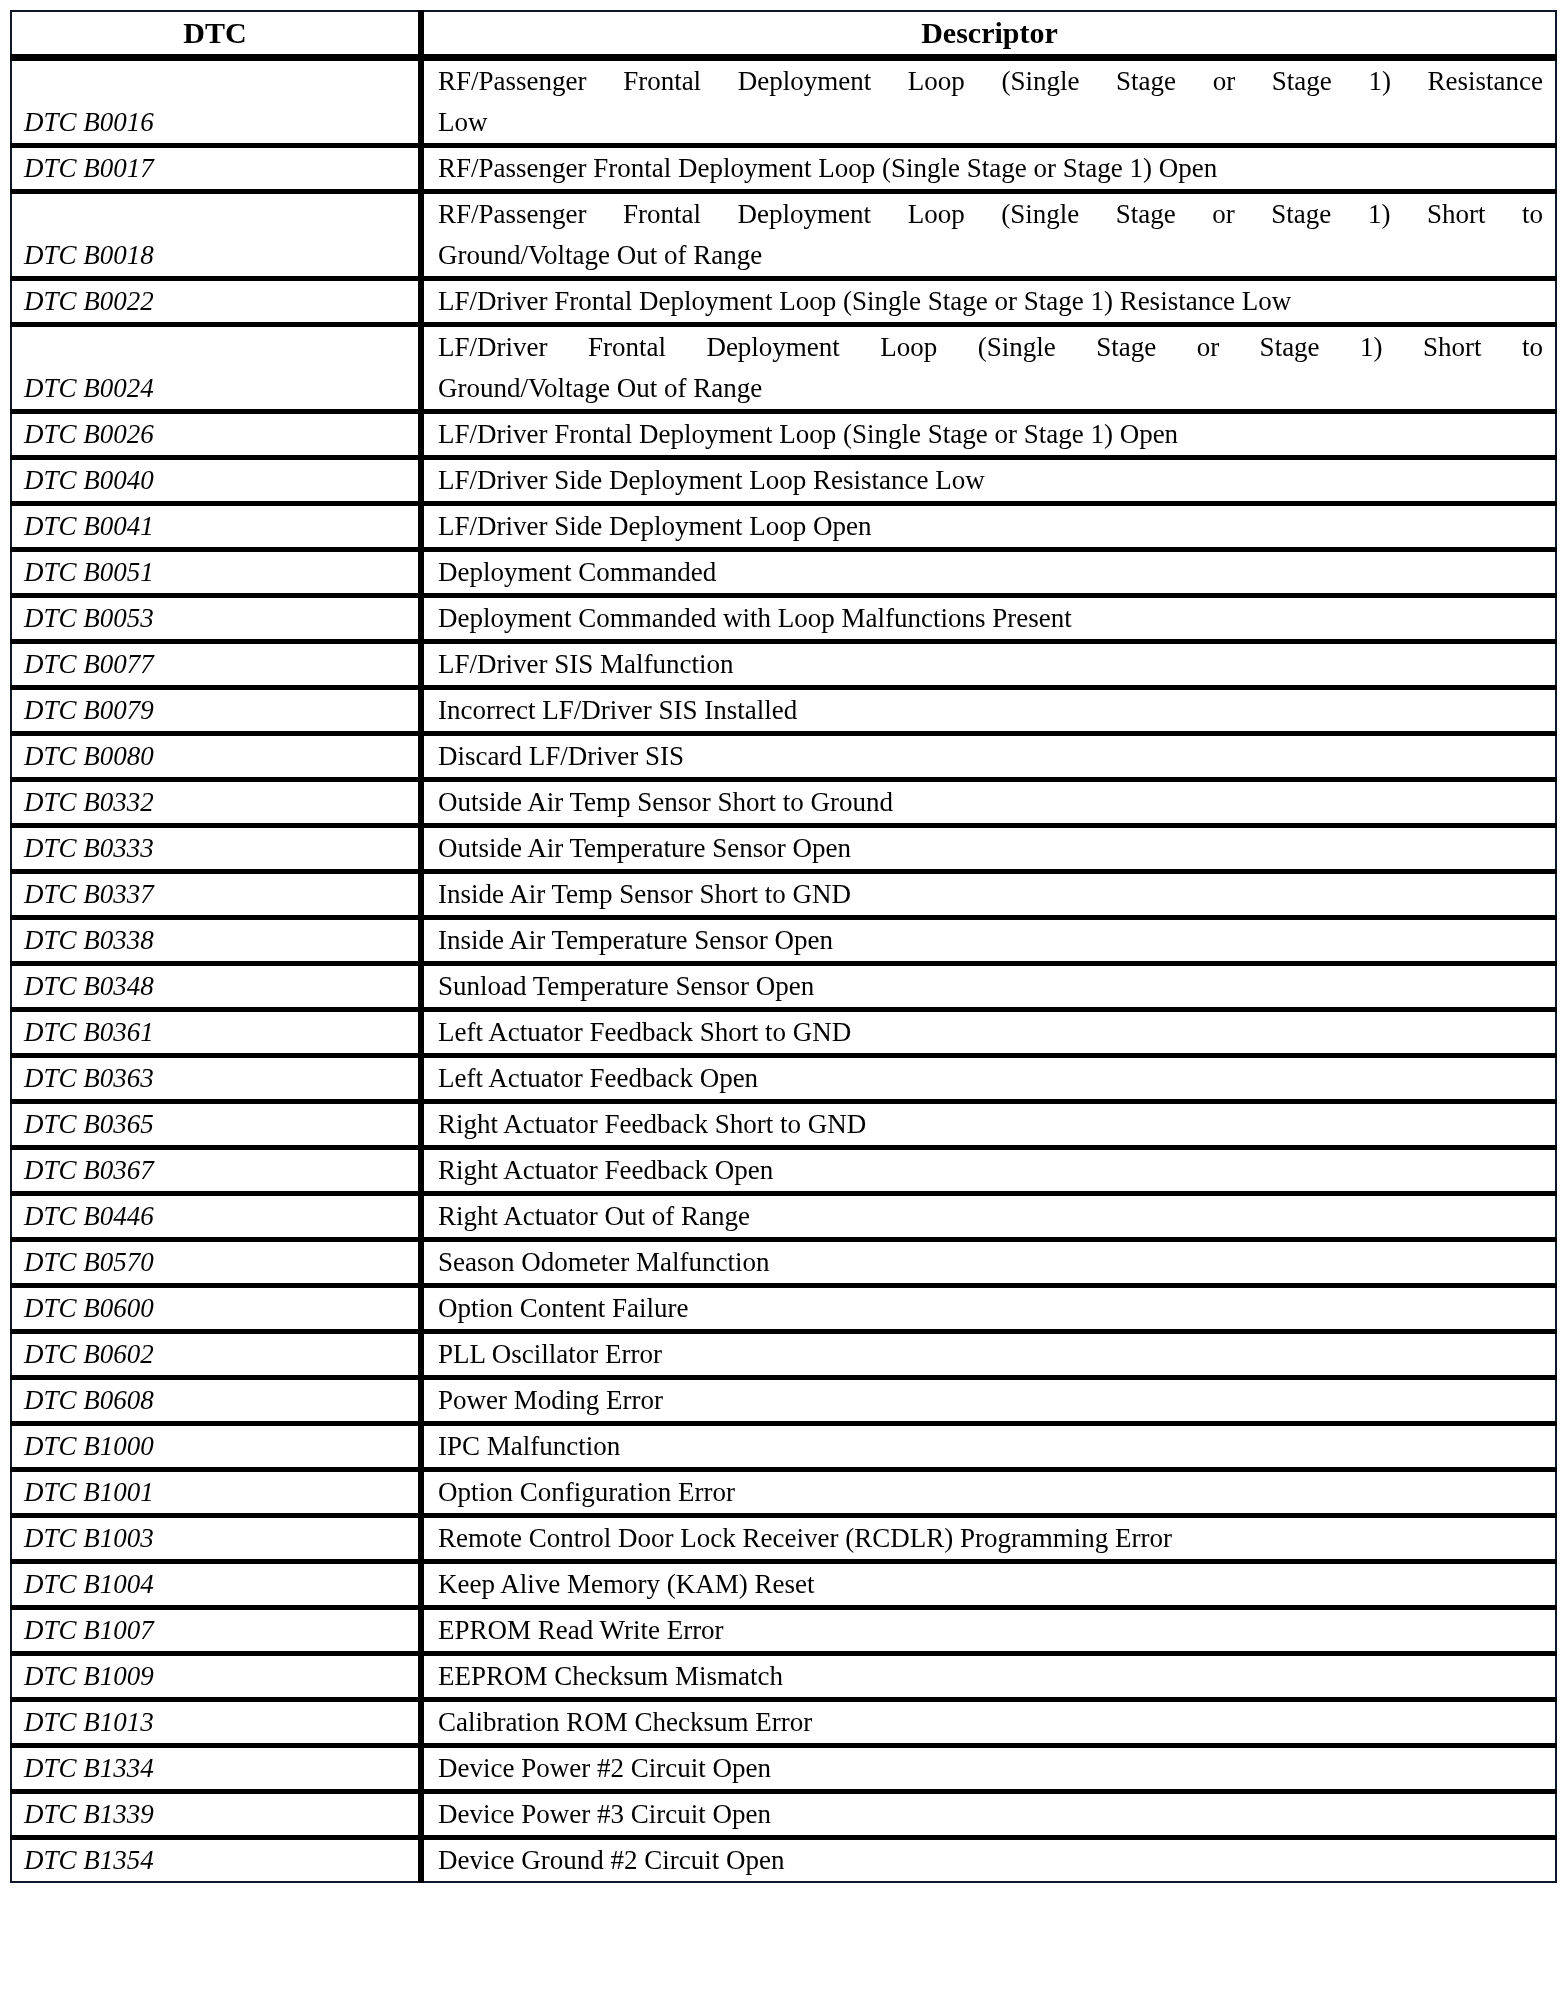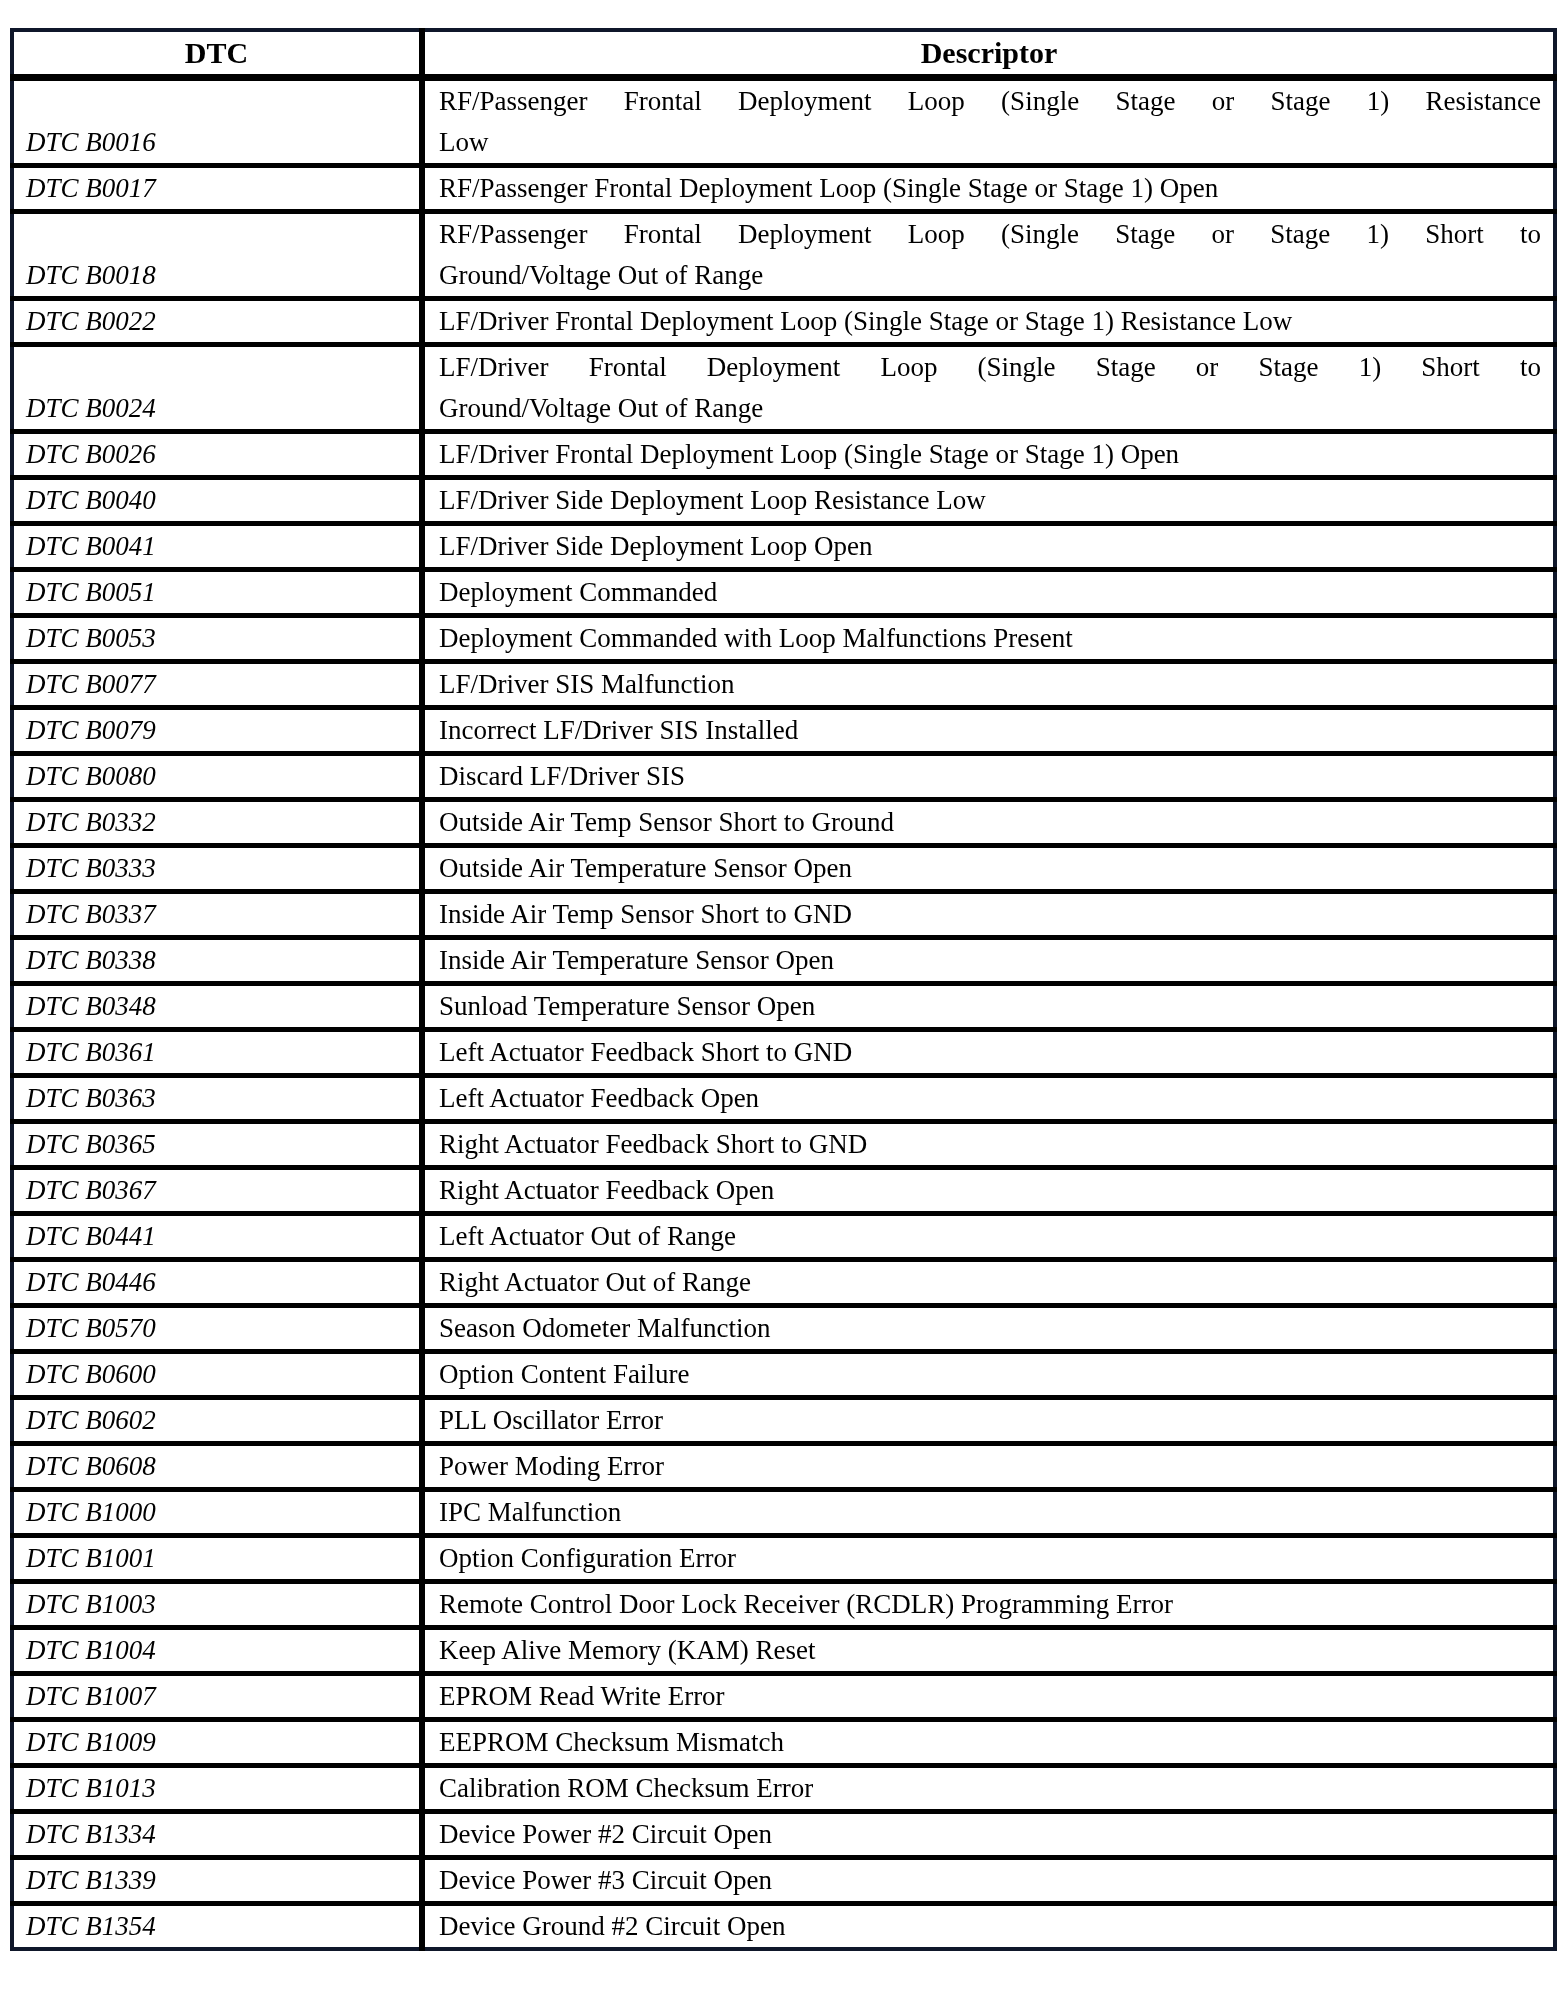--- a/index.html
+++ b/index.html
@@ -5,25 +5,25 @@
   html, body { margin:0; padding:0; background:#ffffff; }
   .page {
     position:relative;
     width:1568px; height:2008px;
     background:#ffffff;
     color:#000000;
     font-family:"Liberation Serif", serif;
     overflow:hidden;
   }
   table.dtc-table {
-    position:absolute; left:10px; top:28px;
+    position:absolute; left:10px; top:10px;
     width:1547px;
     border-collapse:collapse;
     table-layout:fixed;
-    border:4px solid #0f172a;
+    border:2px solid #0f172a;
   }
   th {
     font-size:30px; font-weight:bold;
     text-align:center; vertical-align:middle;
     height:42px; line-height:42px;
     padding:0;
     border-bottom:7px solid #000;
   }
   th.col-dtc { border-right:6px solid #000; }
   td {
@@ -151,24 +151,20 @@
   </tr>
         <tr>
     <td class="dtc-cell">DTC B0365</td>
     <td class="desc-cell">Right Actuator Feedback Short to GND</td>
   </tr>
         <tr>
     <td class="dtc-cell">DTC B0367</td>
     <td class="desc-cell">Right Actuator Feedback Open</td>
   </tr>
         <tr>
-    <td class="dtc-cell">DTC B0441</td>
-    <td class="desc-cell">Left Actuator Out of Range</td>
-  </tr>
-        <tr>
     <td class="dtc-cell">DTC B0446</td>
     <td class="desc-cell">Right Actuator Out of Range</td>
   </tr>
         <tr>
     <td class="dtc-cell">DTC B0570</td>
     <td class="desc-cell">Season Odometer Malfunction</td>
   </tr>
         <tr>
     <td class="dtc-cell">DTC B0600</td>
     <td class="desc-cell">Option Content Failure</td>

